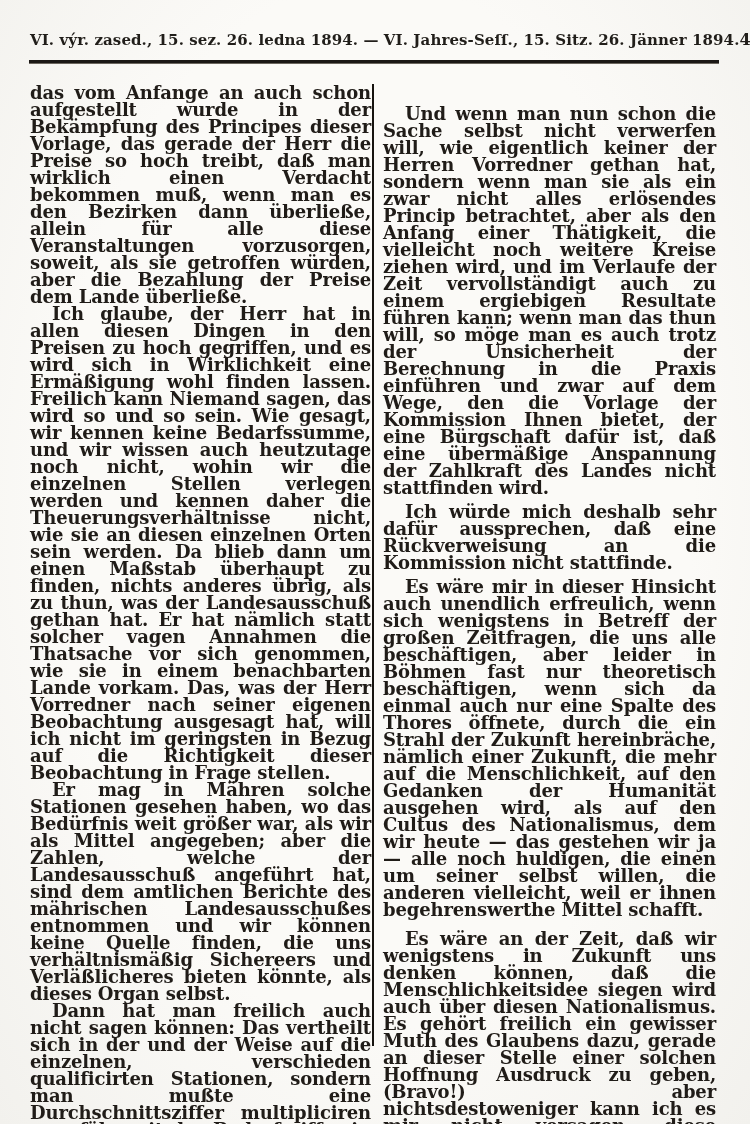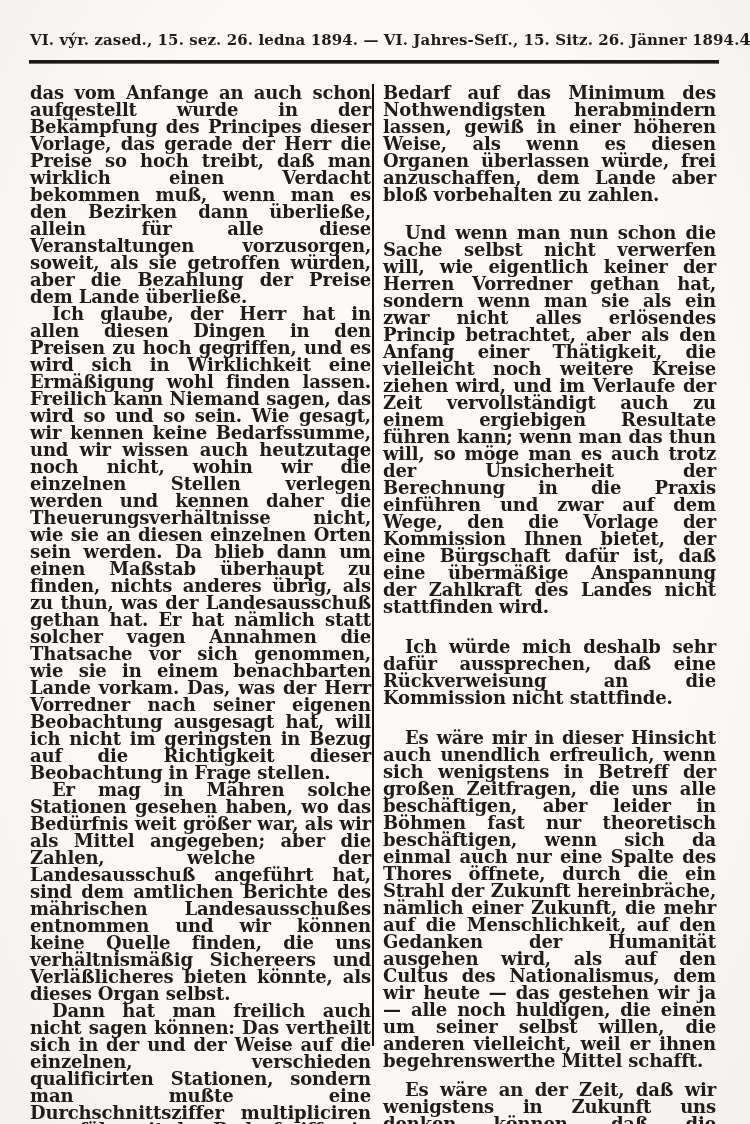--- a/index.html
+++ b/index.html
@@ -68,21 +68,21 @@
   }
   .col-left {
     left: 30px;
     width: 341px;
   }
   .col-right {
     left: 383px;
     width: 333px;
   }
   .col-right p.sp-small { margin-top: 21px; }
-  .col-right p.sp-med   { margin-top: 23px; }
+  .col-right p.sp-med   { margin-top: 7px; }
   .col-right p.sp-big   { margin-top: 12px; }
   .column-divider {
     position: absolute;
     left: 372px;
     top: 84px;
     width: 2px;
     height: 962px;
     background: #16130f;
   }
 </style>
@@ -101,20 +101,19 @@
   <div class="column col-left">
     <p class="continued">das vom Anfange an auch schon aufgestellt wurde in der Bekämpfung des Principes dieser Vorlage, das gerade der Herr die Preise so hoch treibt, daß man wirklich einen Verdacht bekommen muß, wenn man es den Bezirken dann überließe, allein für alle diese Veranstaltungen vorzusorgen, soweit, als sie getroffen würden, aber die Bezahlung der Preise dem Lande überließe.</p>
     <p>Ich glaube, der Herr hat in allen diesen Dingen in den Preisen zu hoch gegriffen, und es wird sich in Wirklichkeit eine Ermäßigung wohl finden lassen. Freilich kann Niemand sagen, das wird so und so sein. Wie gesagt, wir kennen keine Bedarfssumme, und wir wissen auch heutzutage noch nicht, wohin wir die einzelnen Stellen verlegen werden und kennen daher die Theuerungsverhältnisse nicht, wie sie an diesen einzelnen Orten sein werden. Da blieb dann um einen Maßstab überhaupt zu finden, nichts anderes übrig, als zu thun, was der Landesausschuß gethan hat. Er hat nämlich statt solcher vagen Annahmen die Thatsache vor sich genommen, wie sie in einem benachbarten Lande vorkam. Das, was der Herr Vorredner nach seiner eigenen Beobachtung ausgesagt hat, will ich nicht im geringsten in Bezug auf die Richtigkeit dieser Beobachtung in Frage stellen.</p>
     <p>Er mag in Mähren solche Stationen gesehen haben, wo das Bedürfnis weit größer war, als wir als Mittel angegeben; aber die Zahlen, welche der Landesausschuß angeführt hat, sind dem amtlichen Berichte des mährischen Landesausschußes entnommen und wir können keine Quelle finden, die uns verhältnismäßig Sichereers und Verläßlicheres bieten könnte, als dieses Organ selbst.</p>
     <p>Dann hat man freilich auch nicht sagen können: Das vertheilt sich in der und der Weise auf die einzelnen, verschieden qualificirten Stationen, sondern man mußte eine Durchschnittsziffer multipliciren ungefähr mit der Bedarfsziffer in Böhmen, und nur auf diese Weise konnte man überhaupt zu einem Maaßstabe kommen, der aber die Festigkeit und Verläßlichkeit nicht hat, wie etwa ein Rechnungsvoranschlag bei irgend einem Bauprojekte. Das ist selbstverständlich, daß sich in Böhmen die Verhältnisse sogar in ungünstigerer Weise zeigen können, ungünstiger in Bezug auf den Bedarf, ungünstiger auch im Bezug auf die Bedeckungssumme, in Bezug auf die Theuerung und dergleichen.</p>
   </div>
 
   <div class="column-divider"></div>
 
   <div class="column col-right">
-    <p class="continued">Bedarf auf das Minimum des Nothwendigsten herabmindern lassen, gewiß in einer höheren Weise, als wenn es diesen Organen überlassen würde, frei anzuschaffen, dem Lande aber bloß vorbehalten zu zahlen.</p>
     <p class="sp-small">Und wenn man nun schon die Sache selbst nicht verwerfen will, wie eigentlich keiner der Herren Vorredner gethan hat, sondern wenn man sie als ein zwar nicht alles erlösendes Princip betrachtet, aber als den Anfang einer Thätigkeit, die vielleicht noch weitere Kreise ziehen wird, und im Verlaufe der Zeit vervollständigt auch zu einem ergiebigen Resultate führen kann; wenn man das thun will, so möge man es auch trotz der Unsicherheit der Berechnung in die Praxis einführen und zwar auf dem Wege, den die Vorlage der Kommission Ihnen bietet, der eine Bürgschaft dafür ist, daß eine übermäßige Anspannung der Zahlkraft des Landes nicht stattfinden wird.</p>
     <p class="sp-med">Ich würde mich deshalb sehr dafür aussprechen, daß eine Rückverweisung an die Kommission nicht stattfinde.</p>
     <p class="sp-med">Es wäre mir in dieser Hinsicht auch unendlich erfreulich, wenn sich wenigstens in Betreff der großen Zeitfragen, die uns alle beschäftigen, aber leider in Böhmen fast nur theoretisch beschäftigen, wenn sich da einmal auch nur eine Spalte des Thores öffnete, durch die ein Strahl der Zukunft hereinbräche, nämlich einer Zukunft, die mehr auf die Menschlichkeit, auf den Gedanken der Humanität ausgehen wird, als auf den Cultus des Nationalismus, dem wir heute — das gestehen wir ja — alle noch huldigen, die einen um seiner selbst willen, die anderen vielleicht, weil er ihnen begehrenswerthe Mittel schafft.</p>
     <p class="sp-big">Es wäre an der Zeit, daß wir wenigstens in Zukunft uns denken können, daß die Menschlichkeitsidee siegen wird auch über diesen Nationalismus. Es gehört freilich ein gewisser Muth des Glaubens dazu, gerade an dieser Stelle einer solchen Hoffnung Ausdruck zu geben, (Bravo!) aber nichtsdestoweniger kann ich es mir nicht versagen, diese Hoffnung zu hegen; man darf ja nicht mit dem Maßstabe einer Generation die Zukunft messen. Ich hoffe, daß die zukünftigen Generationen in dieser Beziehung mehr thun werden, wenn wir den Anfang machen jetzt auf dieses social wichtige Problem einzugehen und ich rathe daher dem hohen Hause ohne Zurückweisung des Antrages an die Commission in die Specialdebatte einzugehen! (Bravo! Bravo! Der Redner wird beglückwünscht.)</p>
   </div>
 
 </div>
 
 </body></html>

